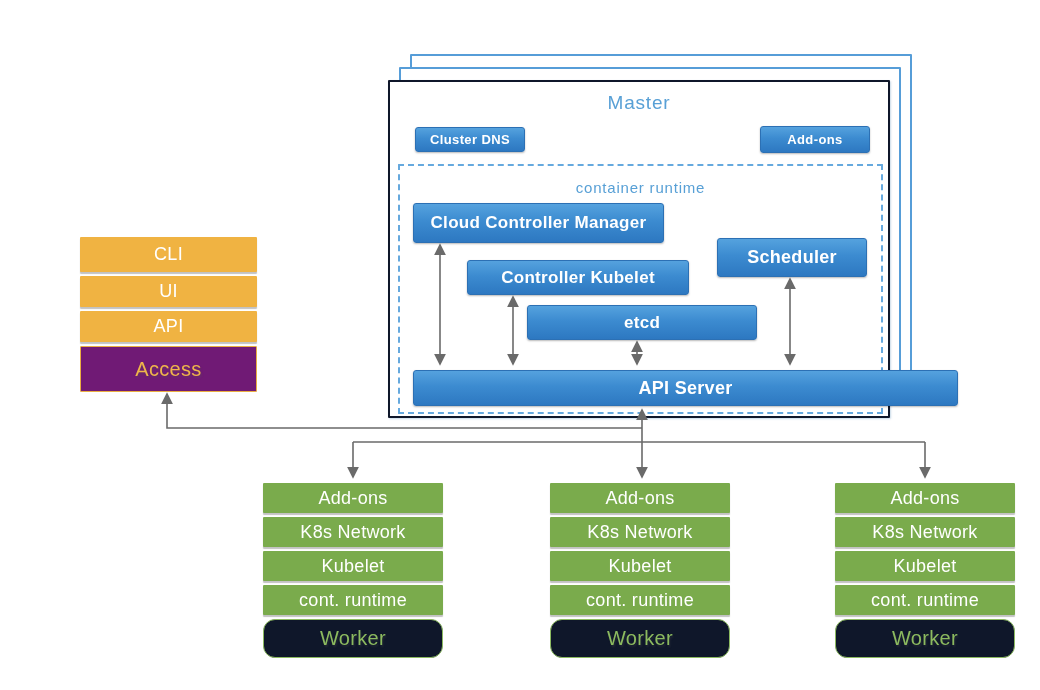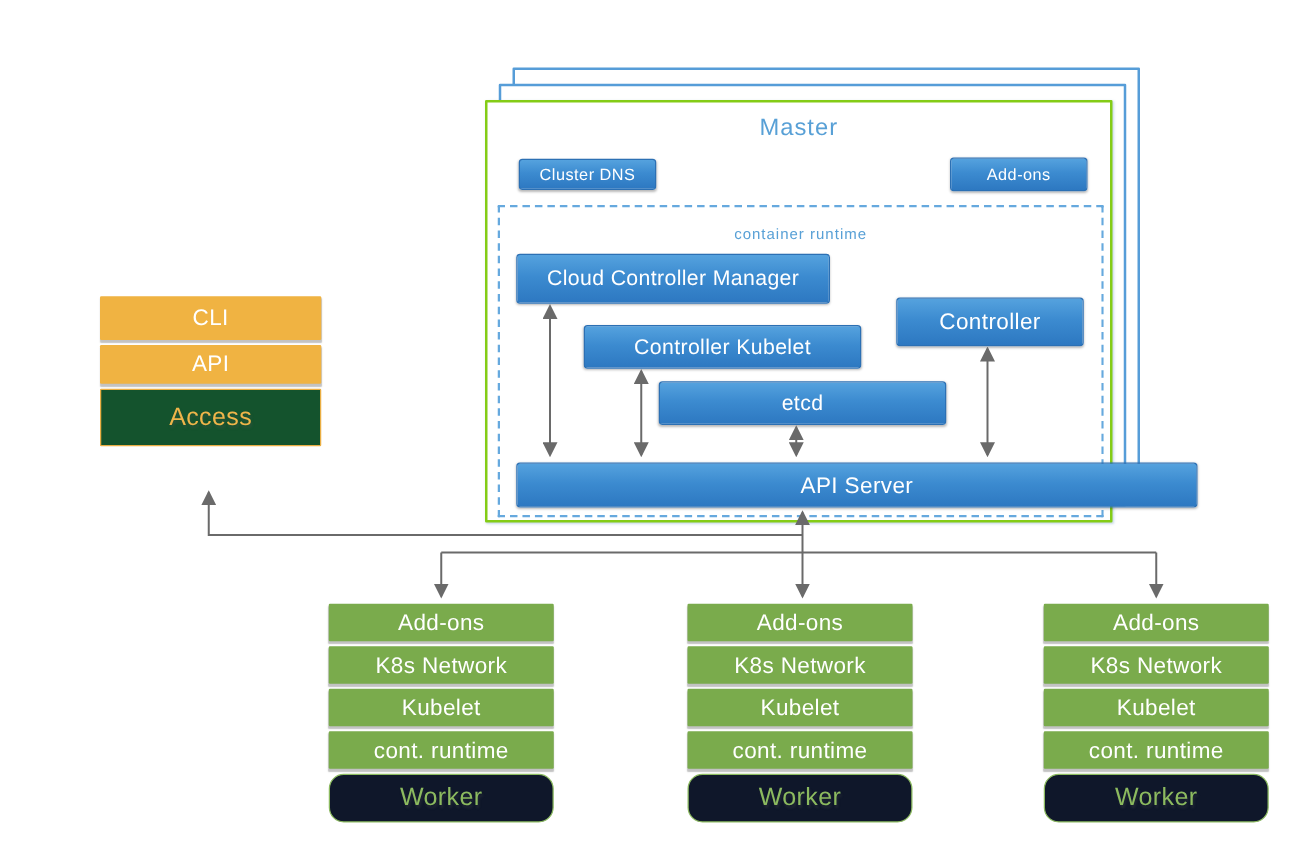--- a/index.html
+++ b/index.html
@@ -8,50 +8,51 @@
     font-family:"Liberation Sans", sans-serif;letter-spacing:0.3px;
   }
   .abs{position:absolute;box-sizing:border-box;}
   .center{display:flex;align-items:center;justify-content:center;}
 
   
   .master-layer{
     background:#ffffff;border:2px solid #569dd8;border-radius:1px;
   }
   .master-main{
-    background:#ffffff;border:2px solid #84cc16;border-radius:1px;
+    background:#ffffff;border:2px solid #0f172a;border-radius:1px;
     box-shadow:1px 1px 2px rgba(100,150,190,0.35);
   }
   .master-title{
     color:#58a0d6;font-size:19px;letter-spacing:0.8px;
   }
   .dashed-panel{
     border:2px dashed #66a9de;border-radius:1px;background:transparent;
   }
   .cr-title{
-    color:#58a0d6;font-size:12px;letter-spacing:0.8px;
+    color:#58a0d6;font-size:15px;letter-spacing:0.8px;
   }
 
   
   .box-blue{
     background:linear-gradient(180deg,#55a2de 0%,#3c8bd0 45%,#2d78c1 100%);
     border:1px solid #2c70b4;border-radius:3px;color:#ffffff;
     box-shadow:0 1px 2px rgba(0,0,0,0.28);
     font-size:17px;
+    font-weight:bold;
   }
   .box-blue-sm{font-size:13px;letter-spacing:0.4px;}
 
   
   .row-orange{
     background:#f0b342;border-radius:1px;color:#ffffff;font-size:18px;
     box-shadow:0 2px 1px rgba(120,120,120,0.45);
     height:35px;margin-bottom:4px;
   }
   .access-label{
-    background:#14532d;border:1px solid #eaae43;color:#efb54a;
+    background:#701a75;border:1px solid #eaae43;color:#efb54a;
     font-size:20px;height:44px;border-radius:1px;
     text-shadow:1px 2px 2px rgba(80,80,80,0.35);
   }
 
   
   .row-green{
     background:#7aab4c;border-radius:1px;color:#ffffff;font-size:18px;
     box-shadow:0 2px 1px rgba(120,120,120,0.45);
     height:30px;margin-bottom:4px;
   }
@@ -82,27 +83,28 @@
     <div class="abs dashed-panel" style="left:8px;top:82px;width:485px;height:250px;">
       <div class="abs center cr-title" style="left:0;top:8px;width:100%;height:26px;">container runtime</div>
     </div>
 
     <div class="abs center box-blue" style="left:23px;top:121px;width:251px;height:40px;">Cloud Controller Manager</div>
 
     <div class="abs center box-blue" style="left:77px;top:178px;width:222px;height:35px;">Controller Kubelet</div>
 
     <div class="abs center box-blue" style="left:137px;top:223px;width:230px;height:35px;">etcd</div>
 
-    <div class="abs center box-blue" style="left:327px;top:156px;width:150px;height:39px;font-size:18px;">Controller</div>
+    <div class="abs center box-blue" style="left:327px;top:156px;width:150px;height:39px;font-size:18px;">Scheduler</div>
 
     <div class="abs center box-blue" style="left:23px;top:288px;width:545px;height:36px;font-size:18px;">API Server</div>
   </div>
 
   <div class="abs" style="left:80px;top:237px;width:177px;z-index:3;">
     <div class="row-orange center">CLI</div>
+    <div class="row-orange center" style="height:31px;">UI</div>
     <div class="row-orange center" style="height:31px;">API</div>
     <div class="access-label center">Access</div>
   </div>
 
   <div class="abs" style="left:263px;top:483px;width:180px;z-index:3;">
     <div class="row-green center">Add-ons</div>
     <div class="row-green center">K8s Network</div>
     <div class="row-green center">Kubelet</div>
     <div class="row-green center">cont. runtime</div>
     <div class="worker-label center">Worker</div>

